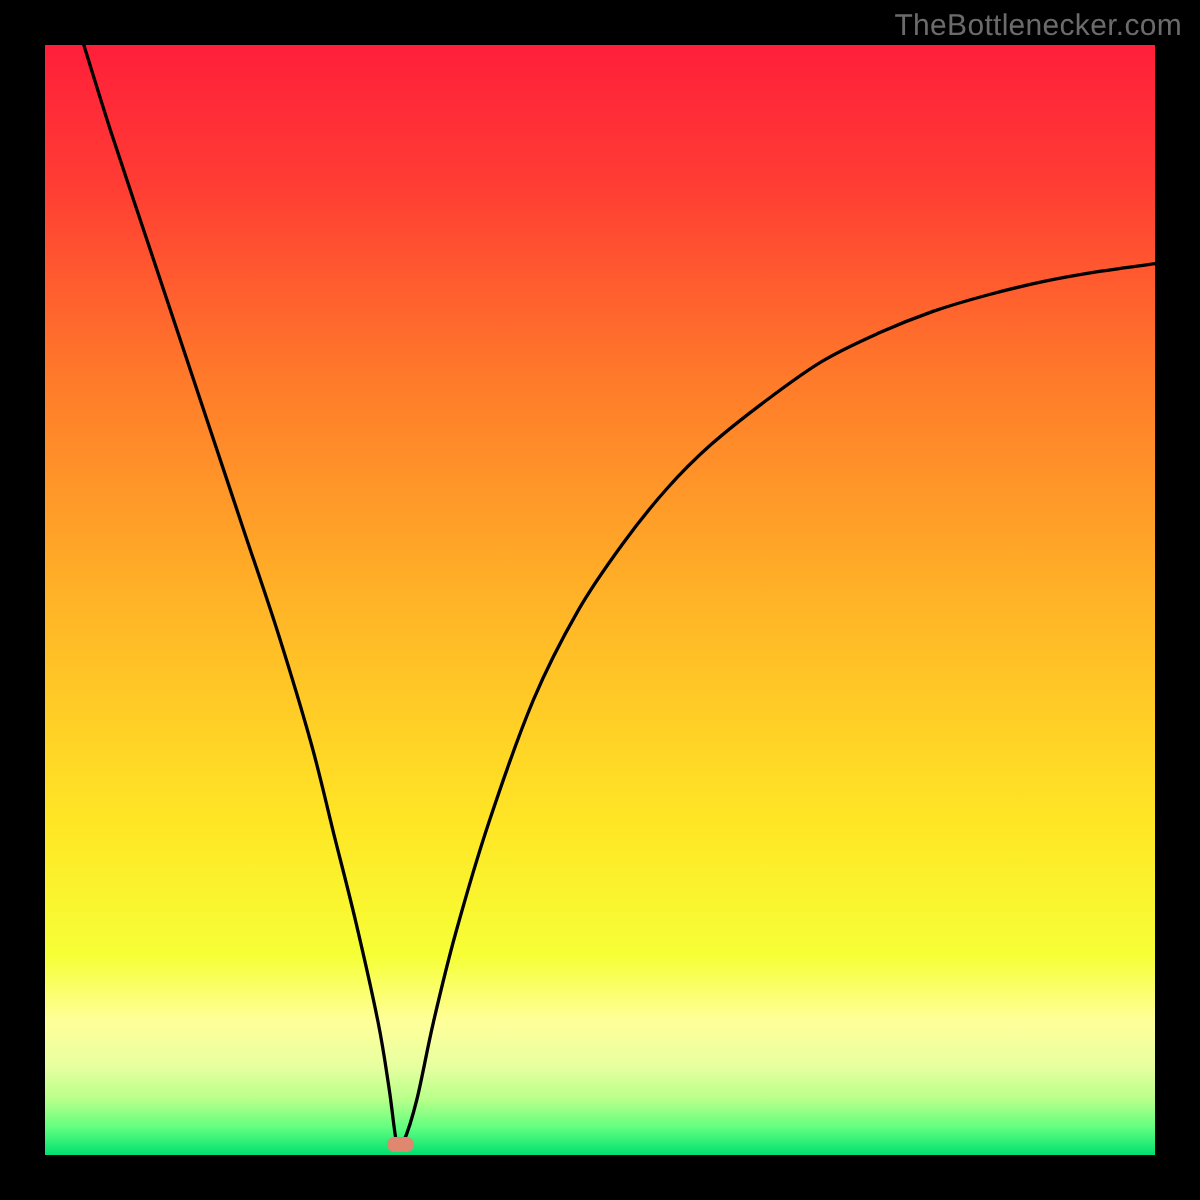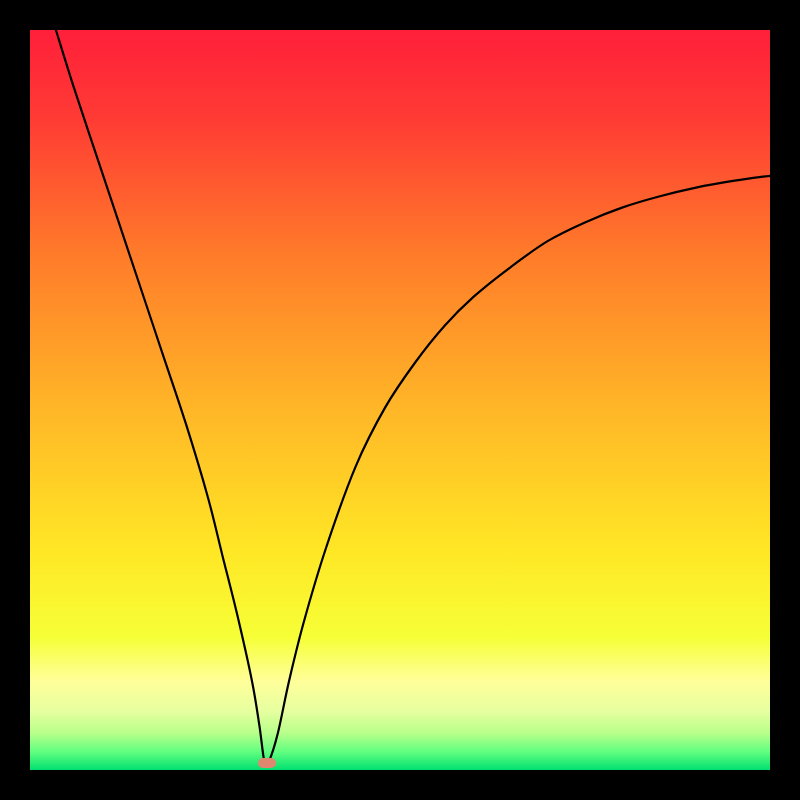--- a/index.html
+++ b/index.html
@@ -54,20 +54,21 @@
     font-size: 20px;
     letter-spacing: 0.2px;
     font-weight: 400;
   }
 </style>
 </head>
 <body>
 
 <div class="frame">
 
+  <div class="watermark">TheBottlenecker.com</div>
 
   <div class="plot-area">
 
     <svg class="gradient" viewBox="0 0 740 740" preserveAspectRatio="none">
       <defs>
         <linearGradient id="bg" x1="0" y1="0" x2="0" y2="1">
             <stop offset="0%" stop-color="#ff1f3a"></stop>
             <stop offset="12%" stop-color="#ff3b34"></stop>
             <stop offset="30%" stop-color="#ff7a2a"></stop>
             <stop offset="50%" stop-color="#ffb327"></stop>

